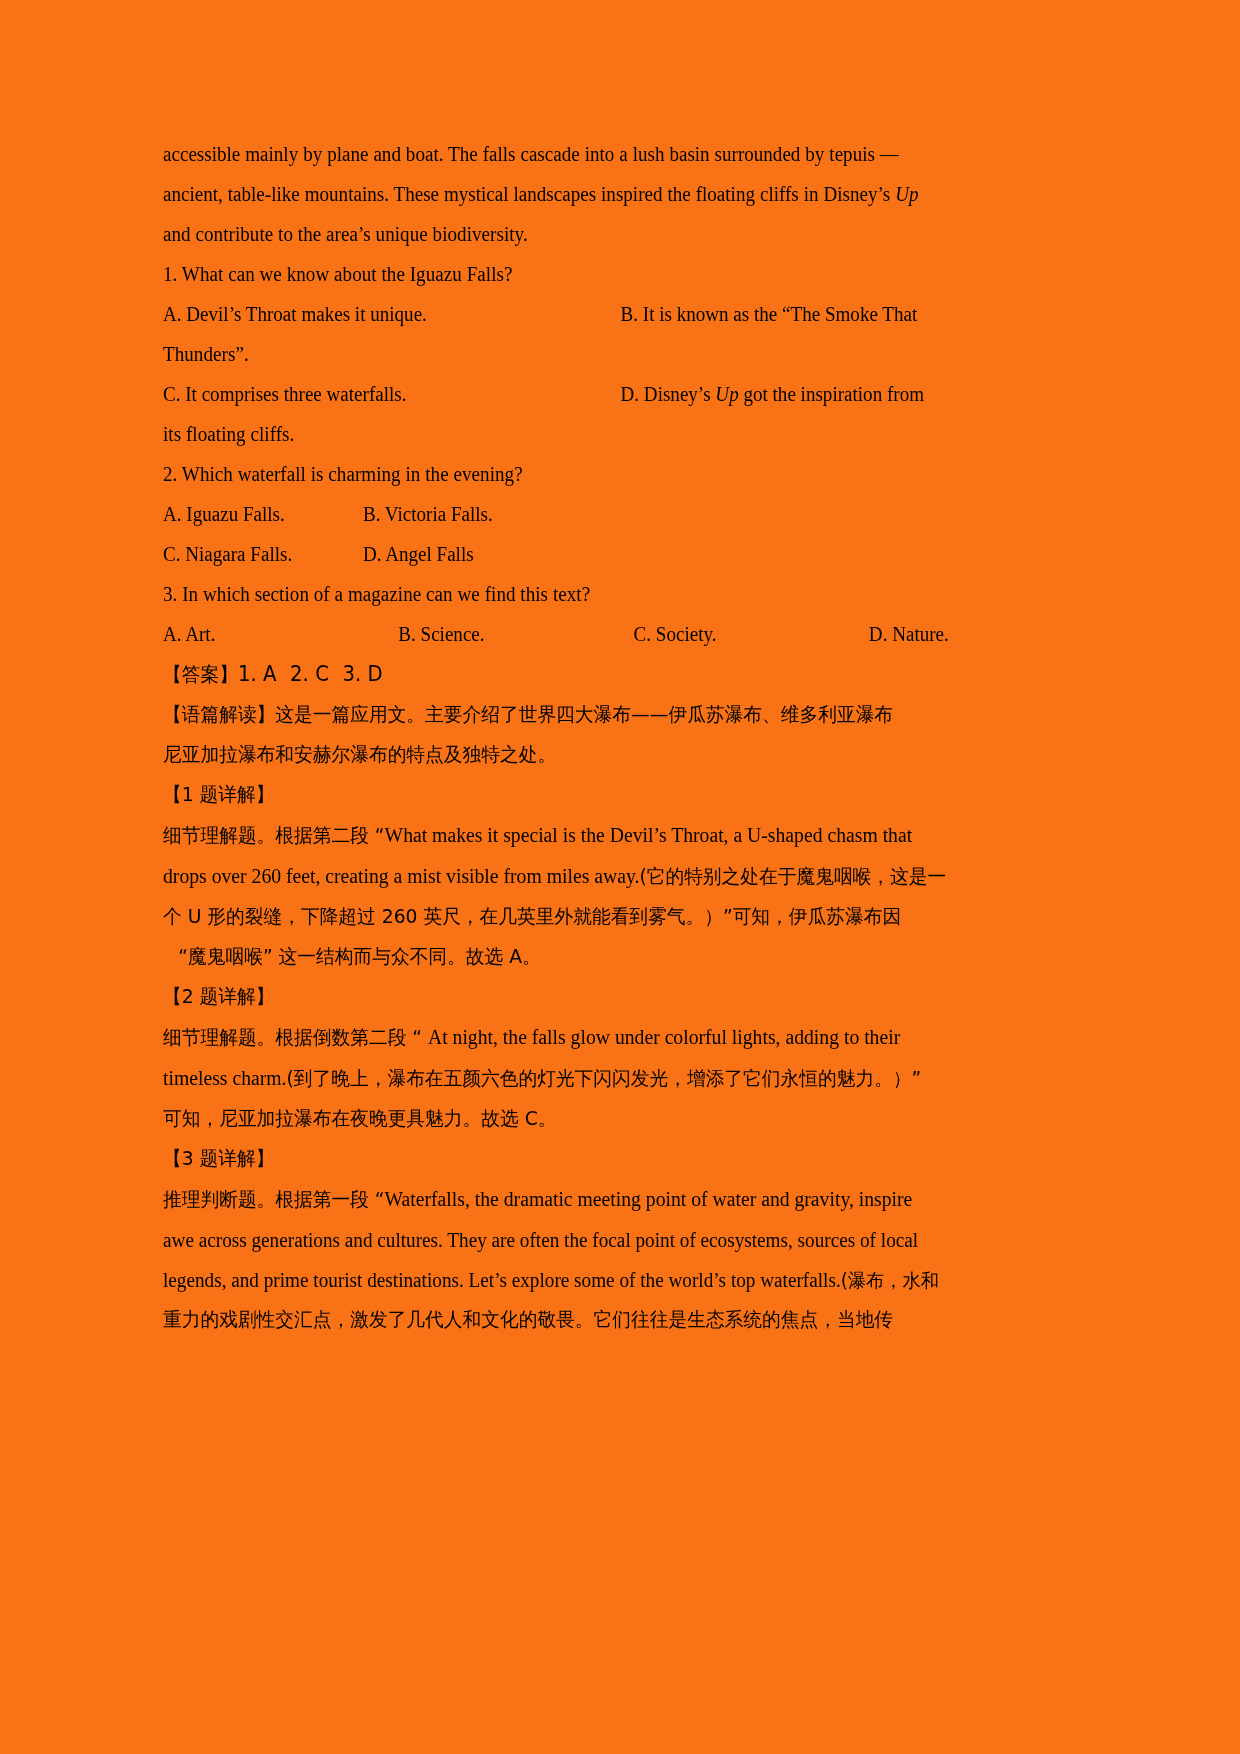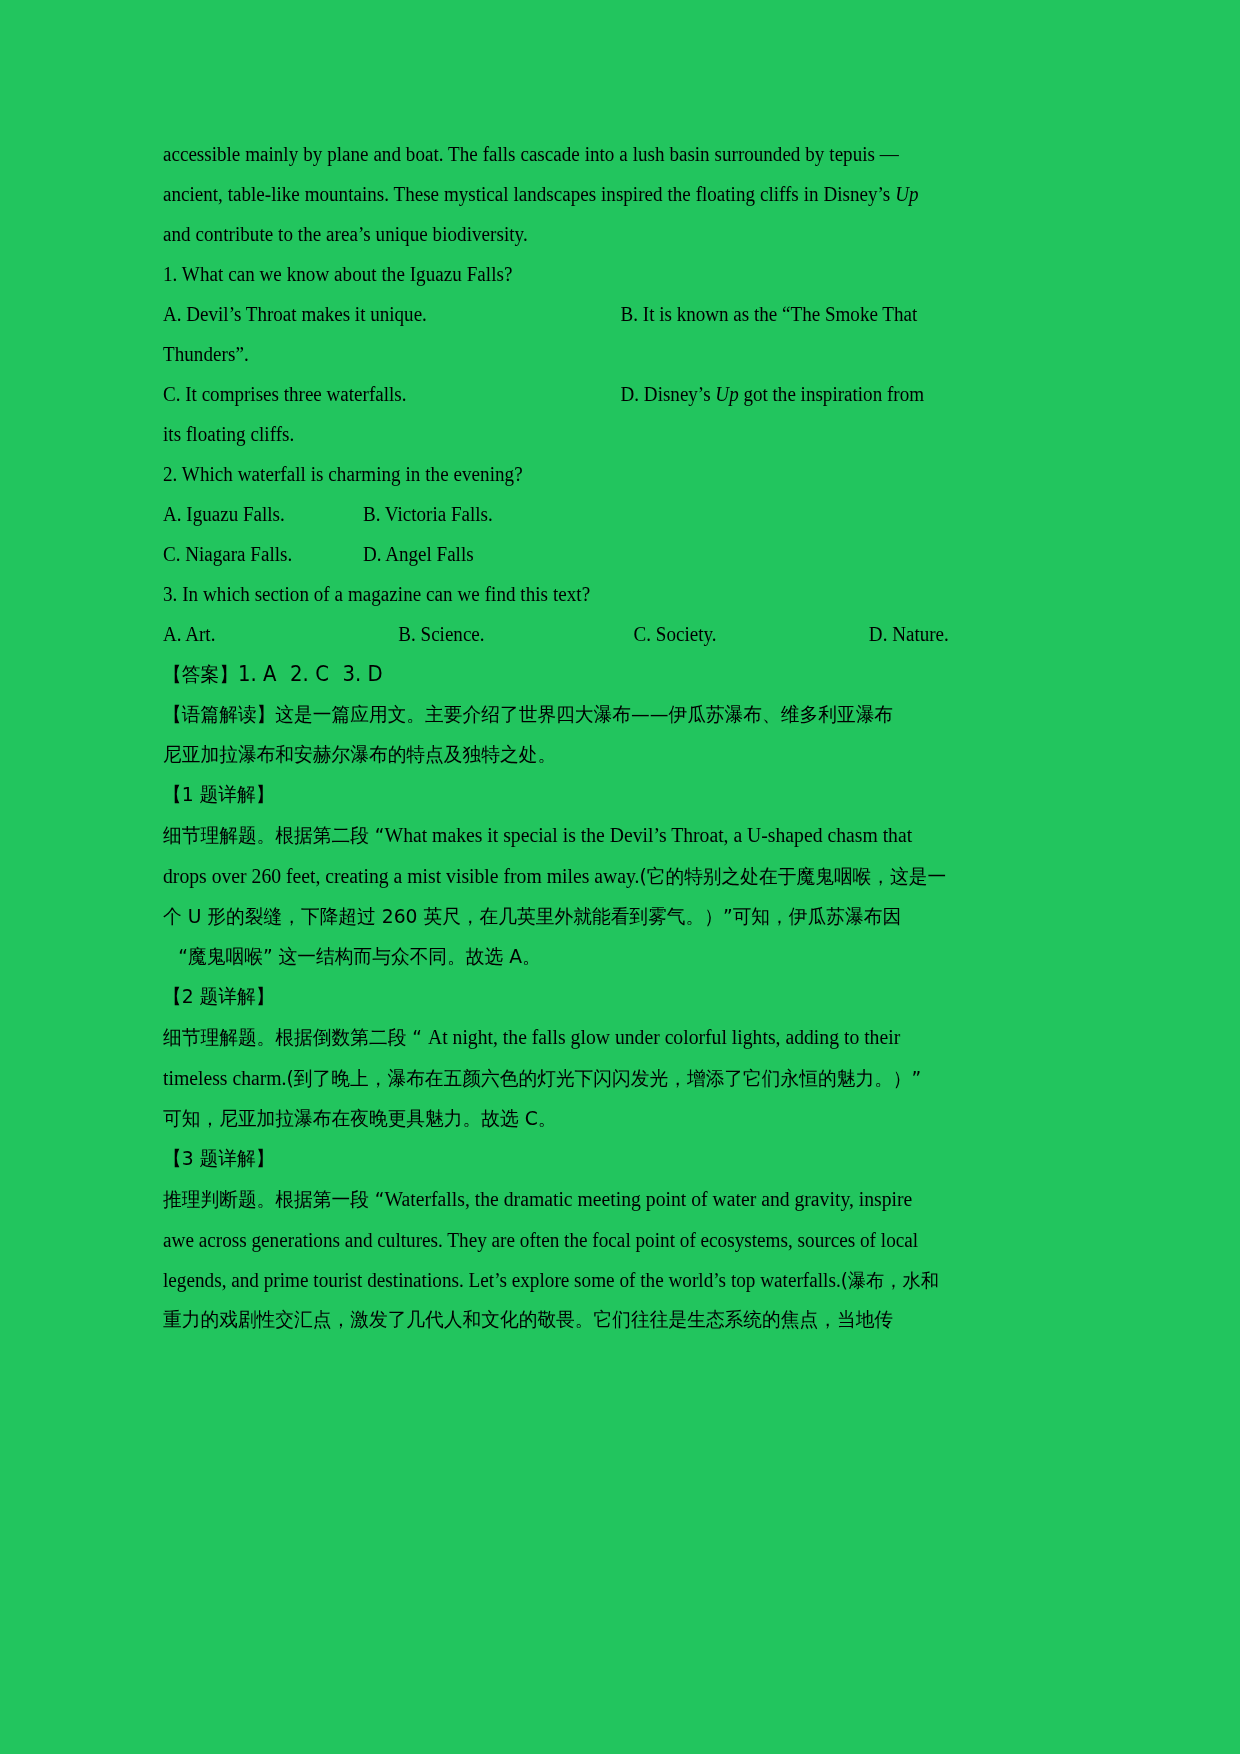--- a/index.html
+++ b/index.html
@@ -12,21 +12,21 @@
     width: 1240px;
     height: 1754px;
     font-family: "Liberation Serif", "DejaVu Serif", serif;
     color: #000000;
     overflow: hidden;
   }
   .page {
     position: relative;
     width: 1240px;
     height: 1754px;
-    background: #22c55e;
+    background: #f97316;
     box-sizing: border-box;
   }
   .content {
     position: absolute;
     left: 163px;
     top: 134px;
     width: 782px;
   }
 
   

